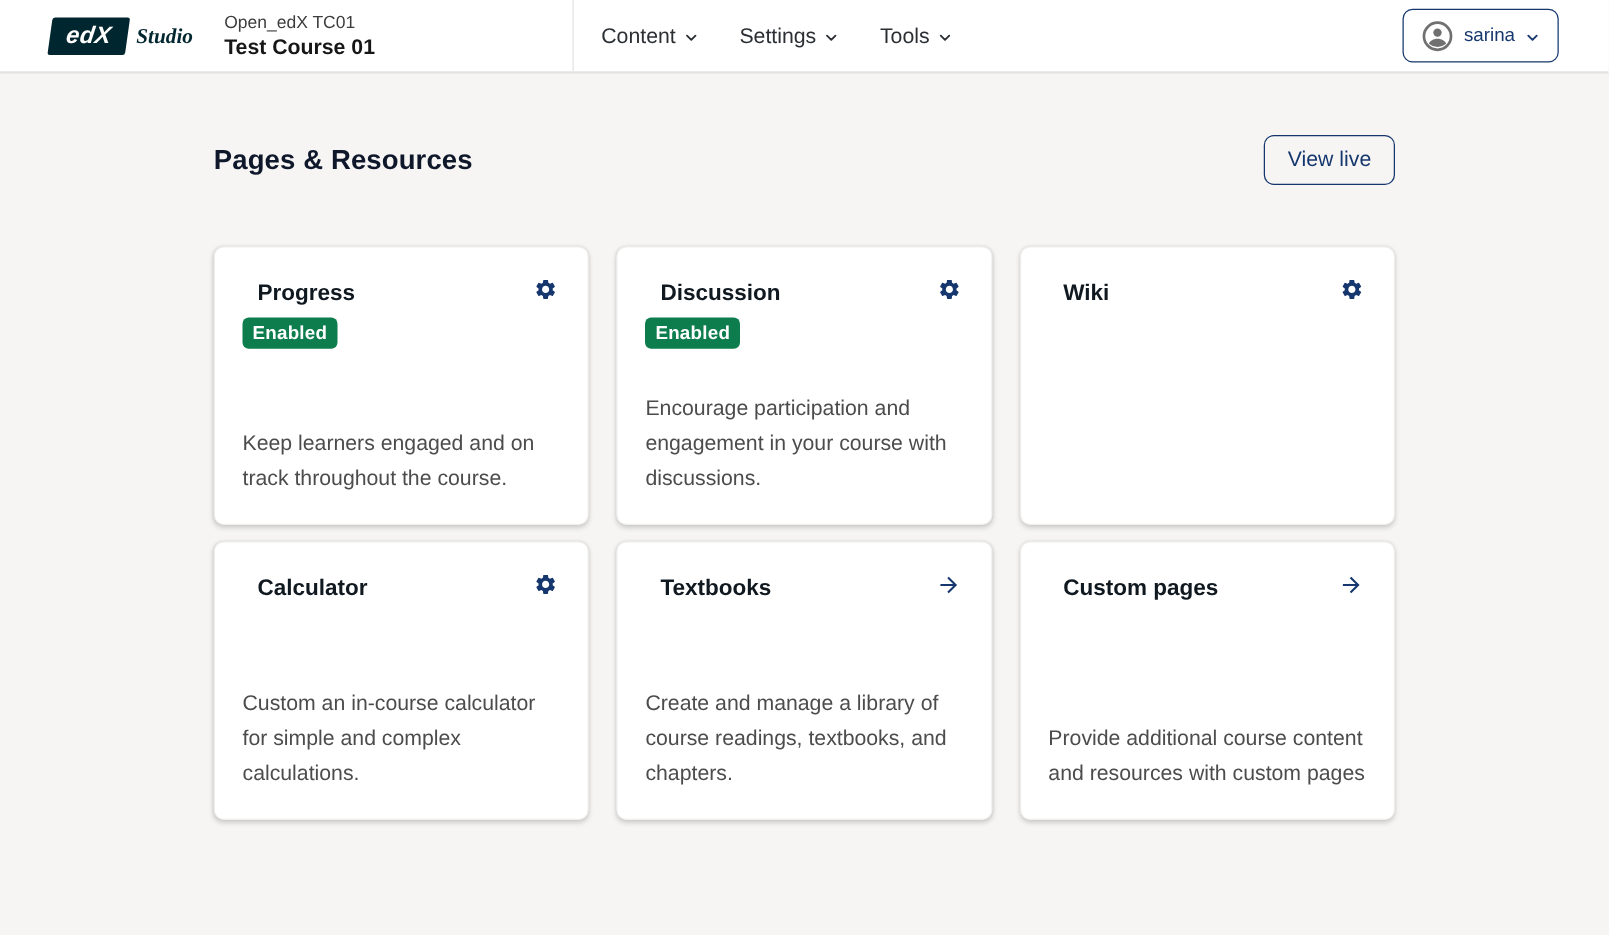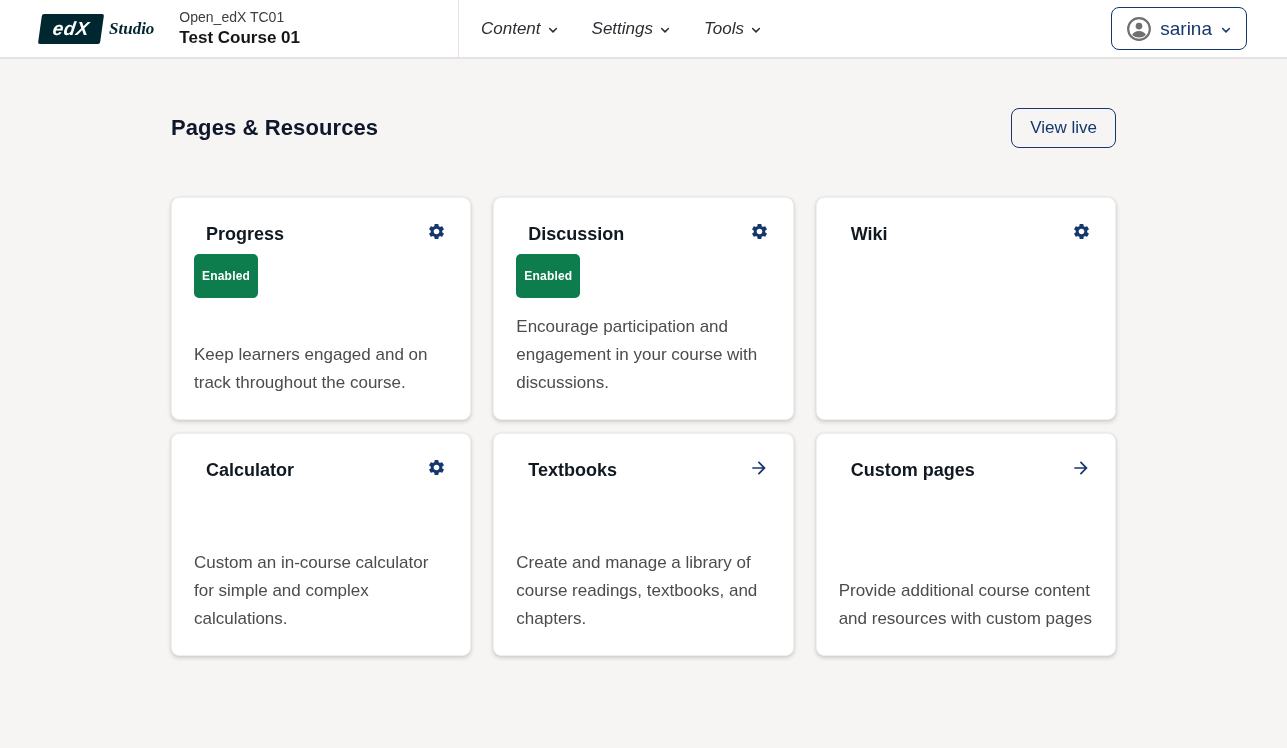--- a/index.html
+++ b/index.html
@@ -65,41 +65,40 @@
     display: flex;
     align-items: center;
     gap: 6px;
     background: none;
     border: none;
     font-family: inherit;
     font-size: 17px;
     font-weight: 500;
     color: #2b2f33;
     cursor: pointer;
-    font-style: italic;
   }
   .chev { display: inline-flex; margin-top: 2px; }
 
   .header-right {
     margin-left: auto;
     display: flex;
     align-items: center;
     padding-right: 40px;
   }
   .user-btn {
     display: flex;
     align-items: center;
     gap: 8px;
     background: #ffffff;
     border: 1.5px solid #15376d;
     border-radius: 8px;
     padding: 7px 14px;
     height: 43px;
     font-family: inherit;
-    font-size: 19px;
+    font-size: 15px;
     color: #15376d;
     cursor: pointer;
   }
 
   
   .main-wrap {
     width: 945px;
     margin: 0 auto;
     padding-top: 49px;
   }
@@ -151,23 +150,23 @@
     display: inline-flex;
     align-items: center;
     justify-content: center;
   }
   .badge {
     display: inline-block;
     align-self: flex-start;
     margin-top: 9px;
     background: #0d7d4e;
     color: #ffffff;
-    font-size: 12px;
+    font-size: 15px;
     font-weight: 700;
-    padding: 15px 8px;
+    padding: 4px 8px;
     border-radius: 5px;
     letter-spacing: 0.2px;
   }
   .card-desc {
     margin-top: auto;
     font-size: 17px;
     line-height: 28px;
     color: #4c4c4c;
   }
 </style>

